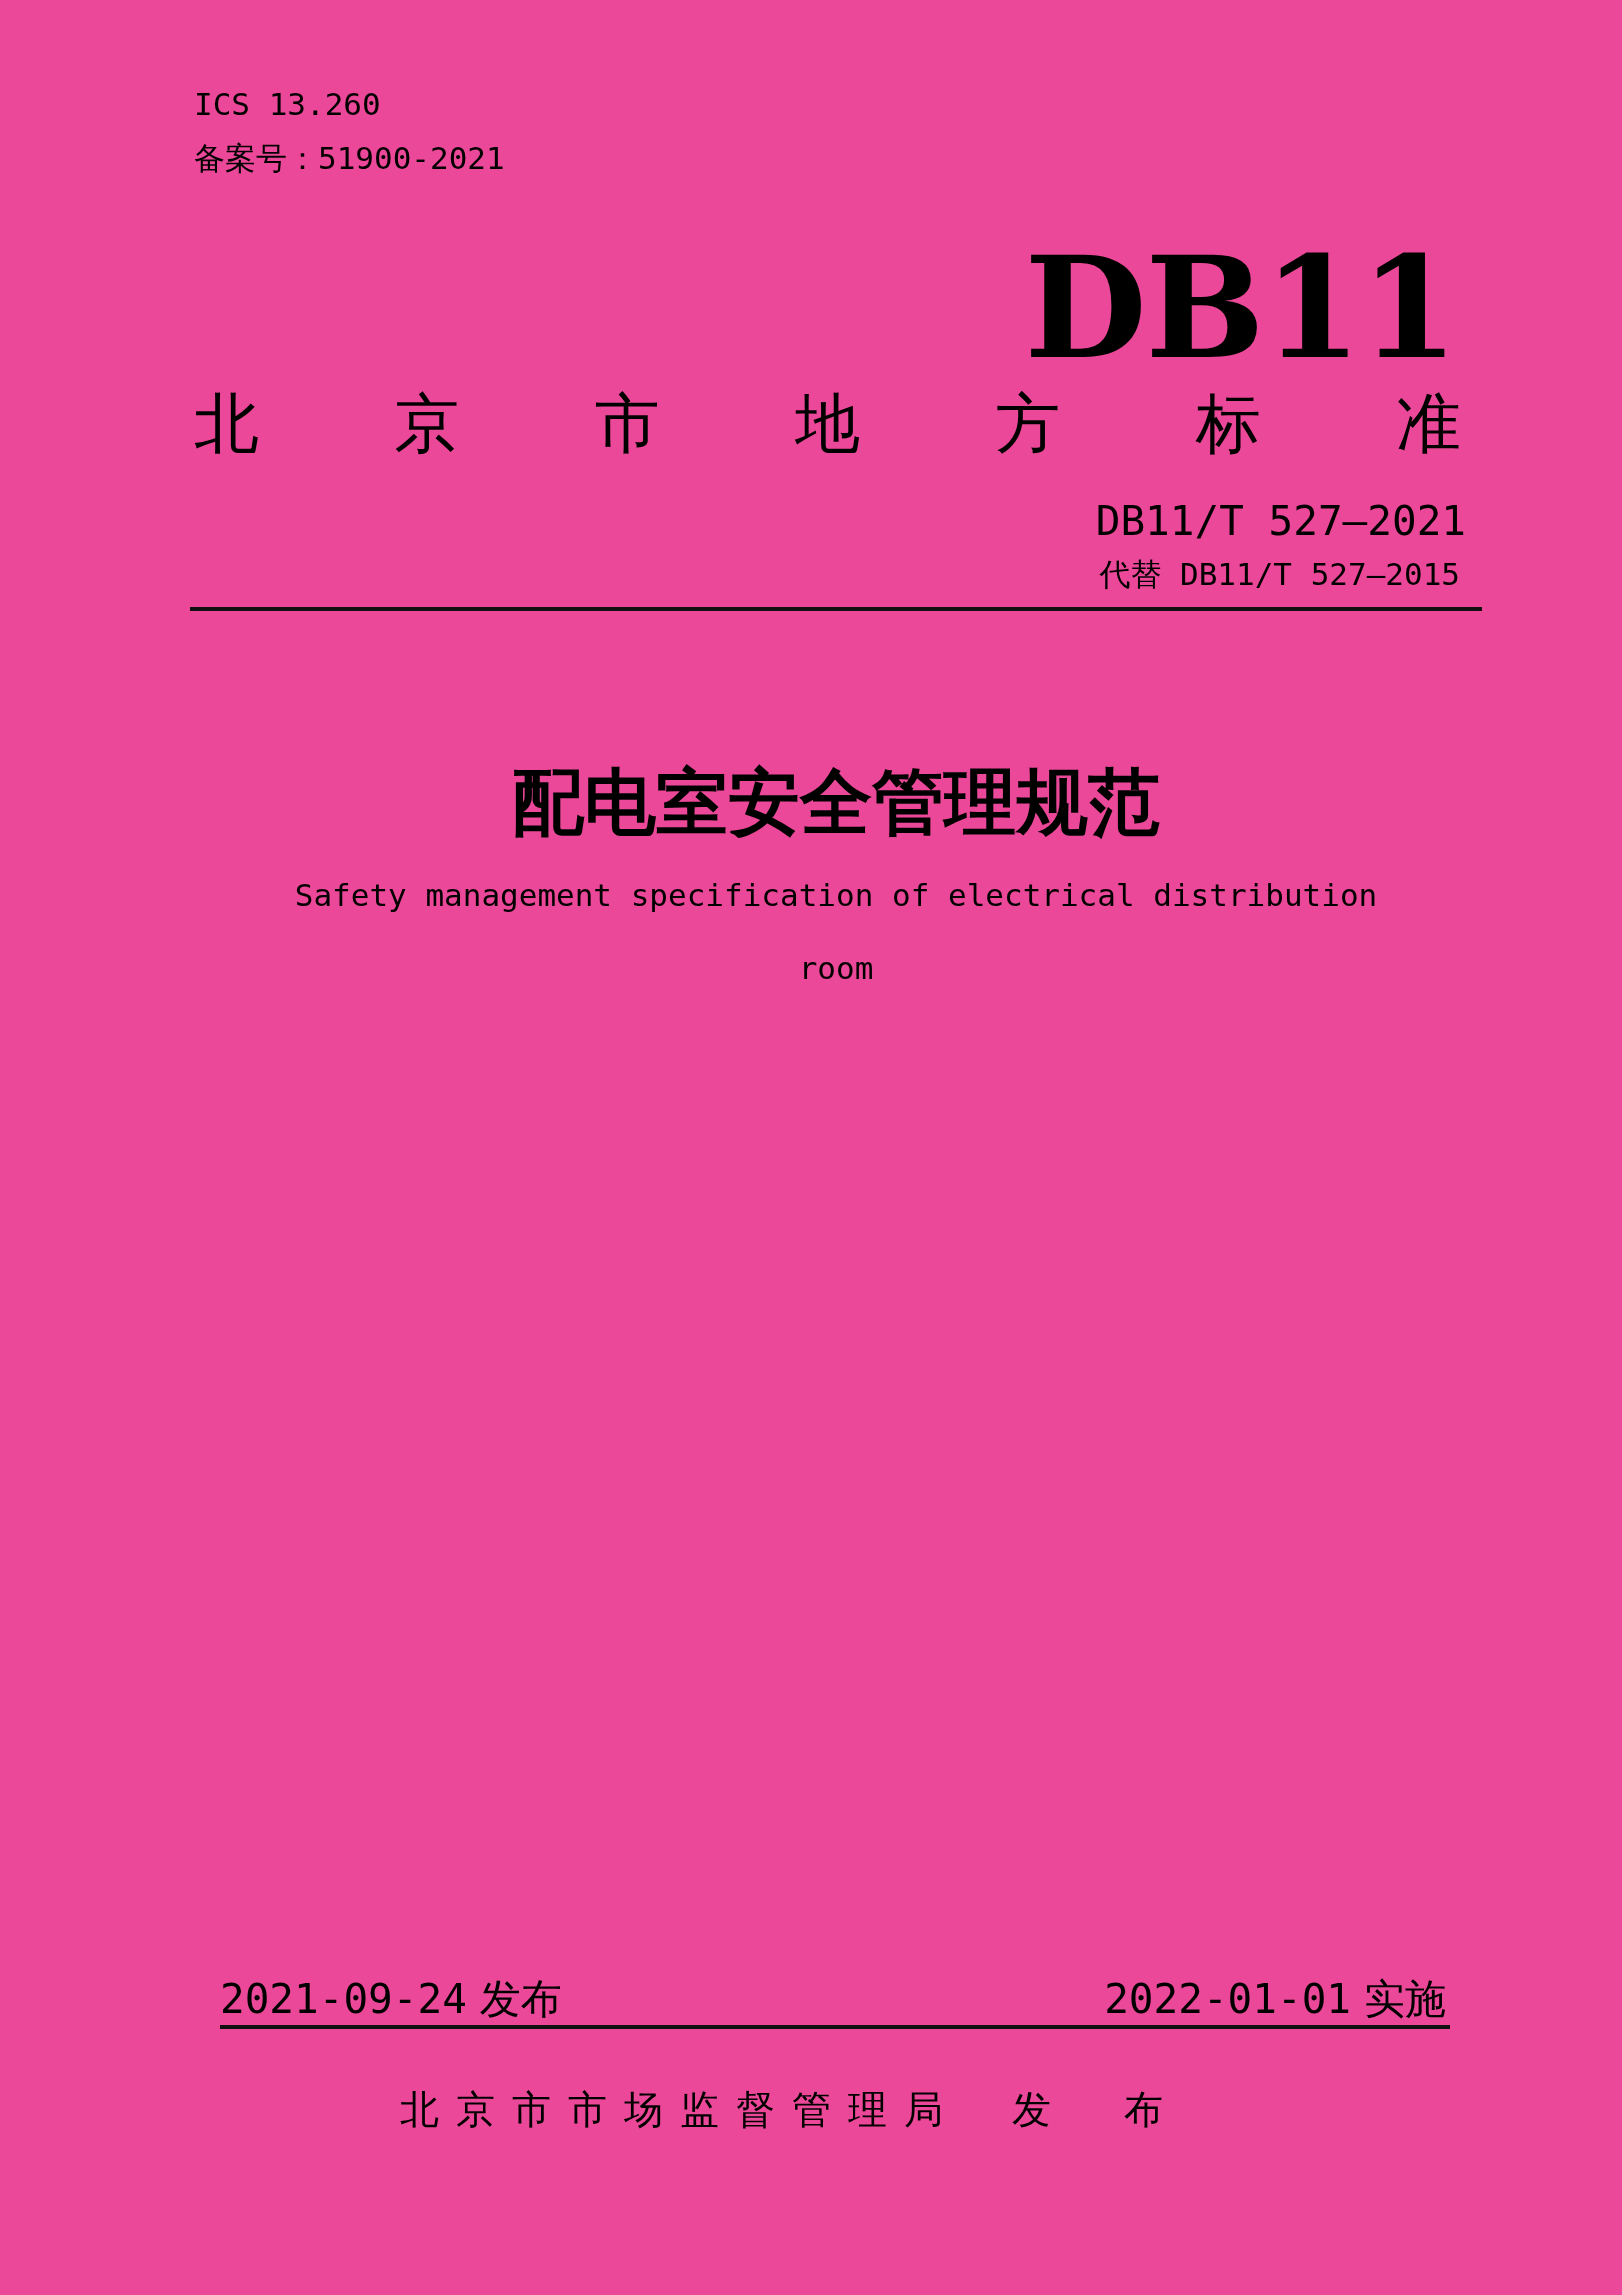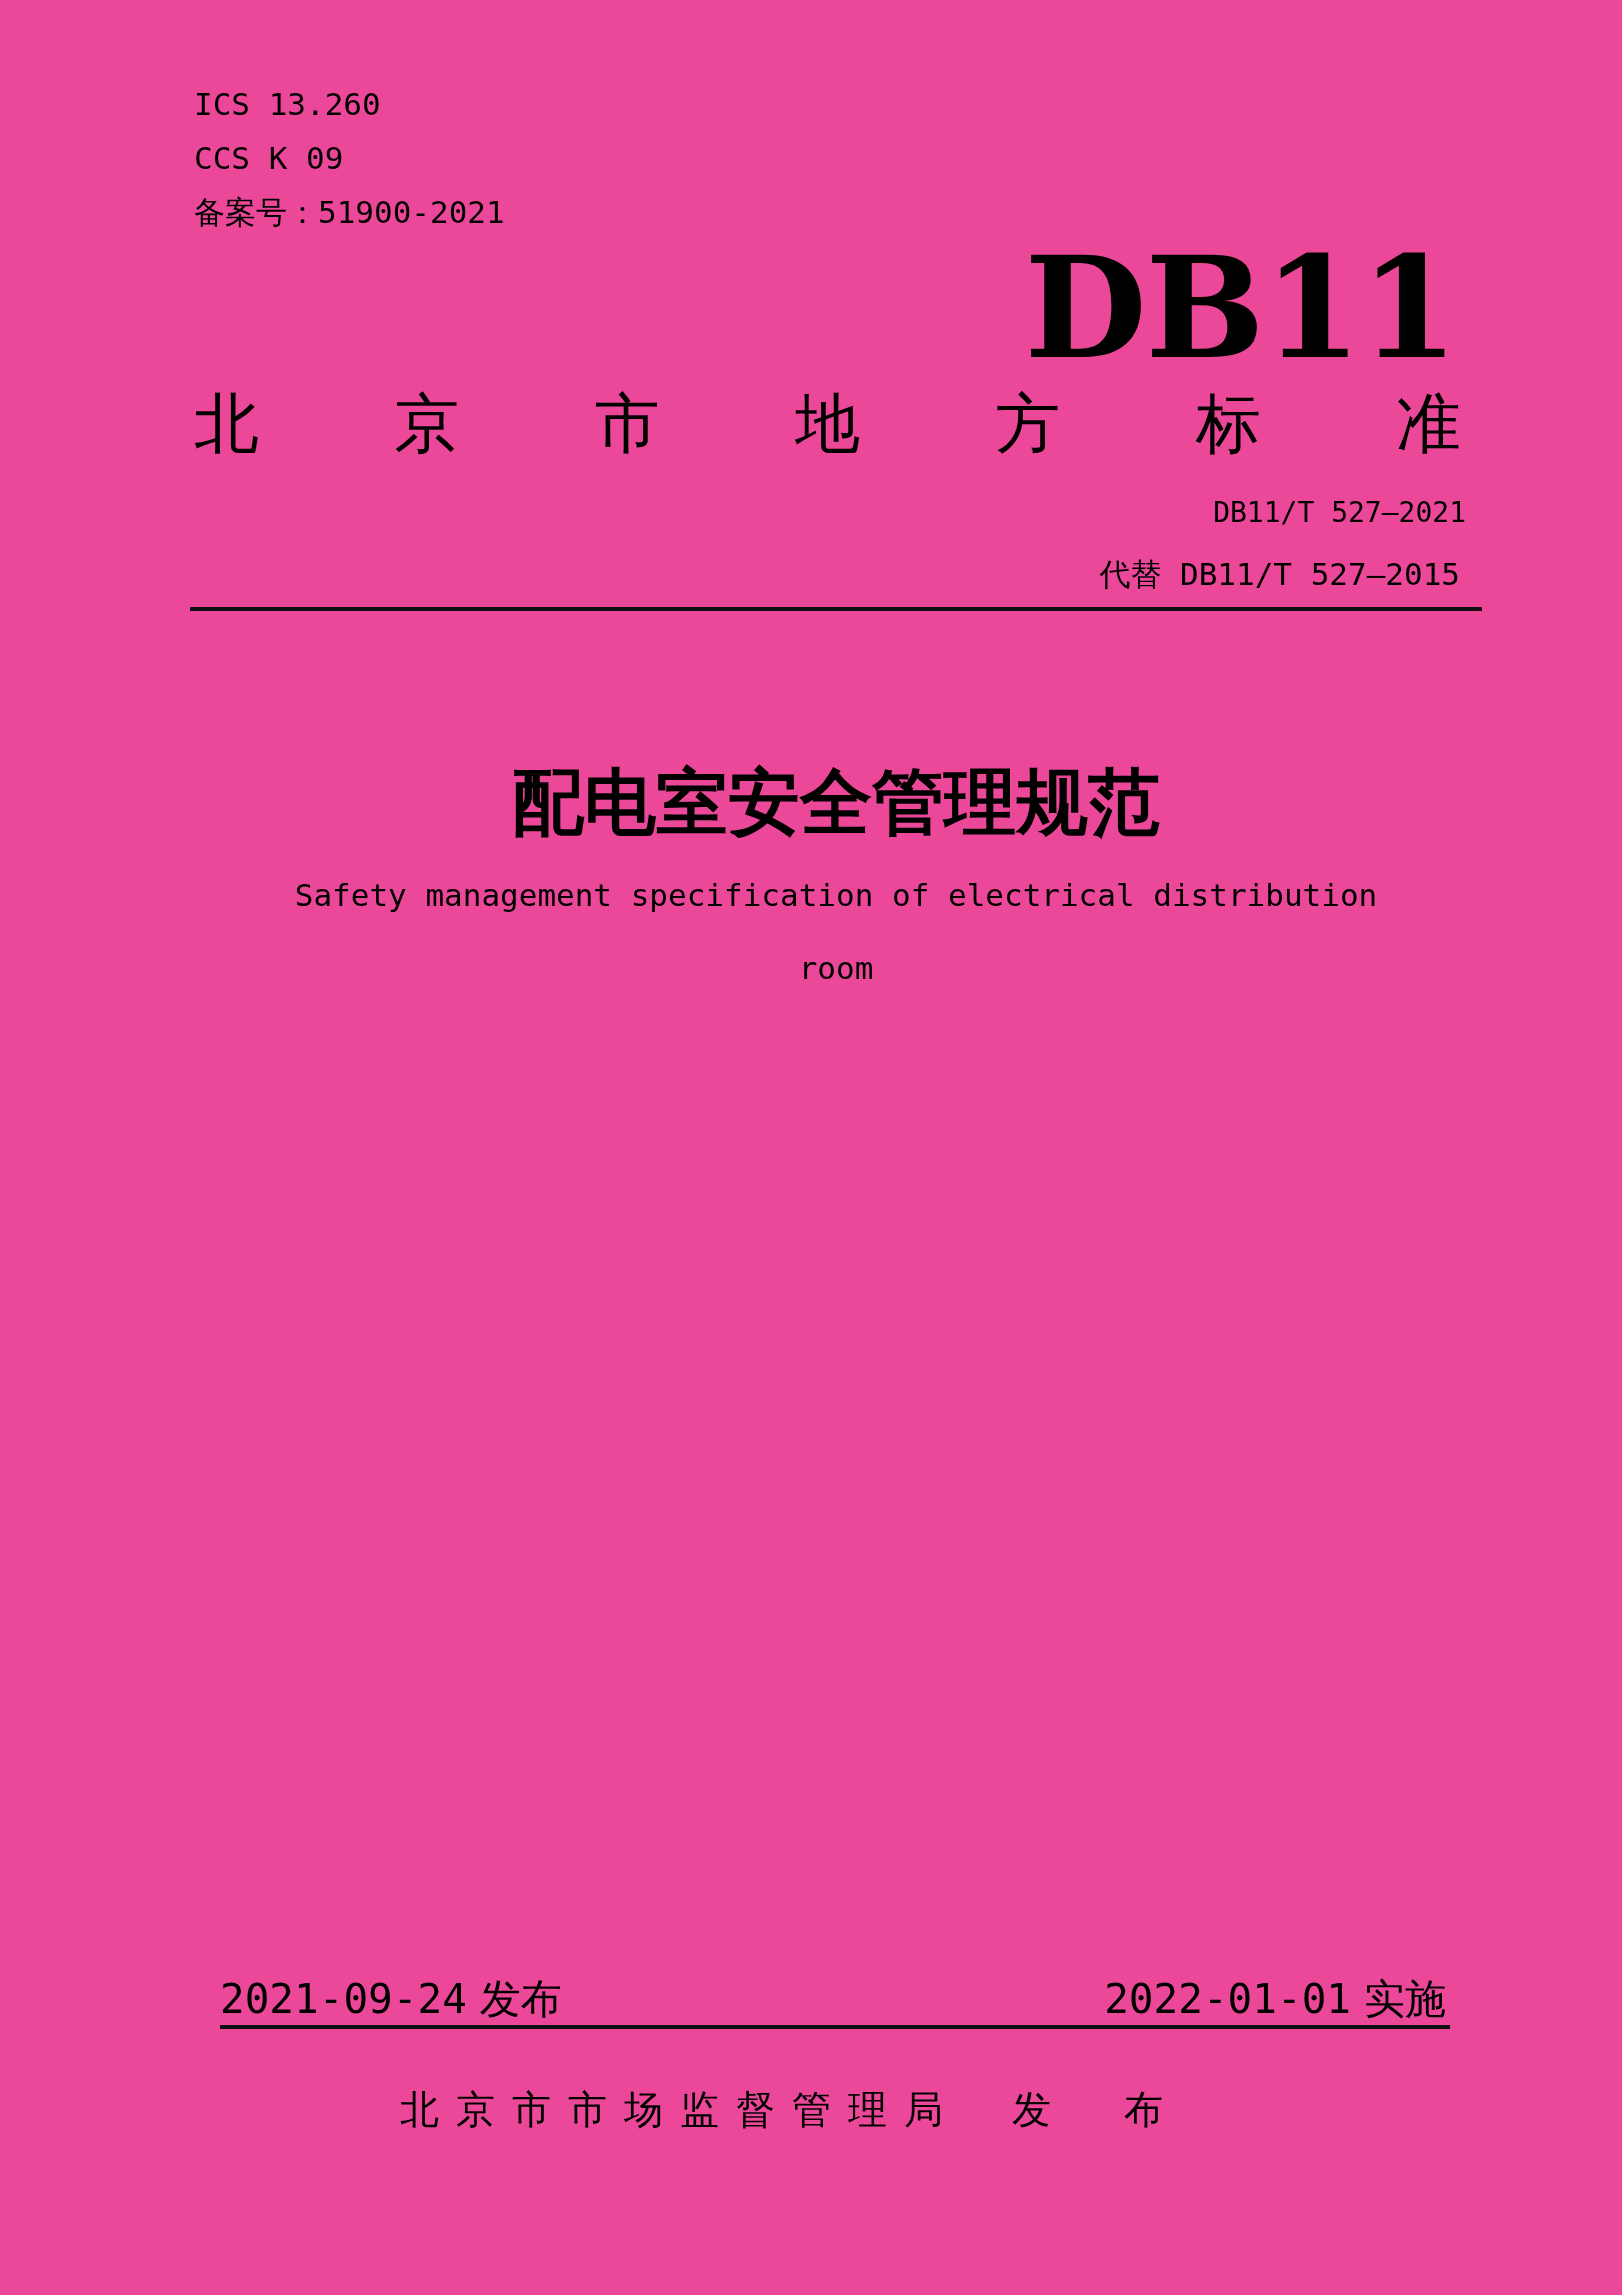--- a/index.html
+++ b/index.html
@@ -50,21 +50,21 @@
     justify-content: space-between;
     font-size: 65px;
     line-height: 1.15;
     font-family: "Liberation Sans", sans-serif;
   }
 
   .std-number {
     right: 156px;
     top: 495px;
     font-family: "DejaVu Sans Mono", "Liberation Mono", monospace;
-    font-size: 28px;
+    font-size: 41px;
     line-height: 1.3;
     white-space: nowrap;
   }
   .supersedes {
     right: 162px;
     top: 554px;
     font-family: "DejaVu Sans Mono", "Liberation Mono", monospace;
     font-size: 31px;
     line-height: 1.3;
     white-space: nowrap;
@@ -134,21 +134,20 @@
   .publisher-row .pub-name { letter-spacing: 17px; }
   .publisher-row .pub-label { margin-left: 52px; letter-spacing: 17px; }
 </style>
 </head>
 <body>
 
 <div class="page">
 
   <div class="abs meta">
     <div>ICS 13.260</div>
-    <div>CCS K 09</div>
     <div>备案号：51900-2021</div>
   </div>
 
   <div class="abs logo">DB11</div>
 
   <div class="abs type-row">
       <span>北</span>
       <span>京</span>
       <span>市</span>
       <span>地</span>

